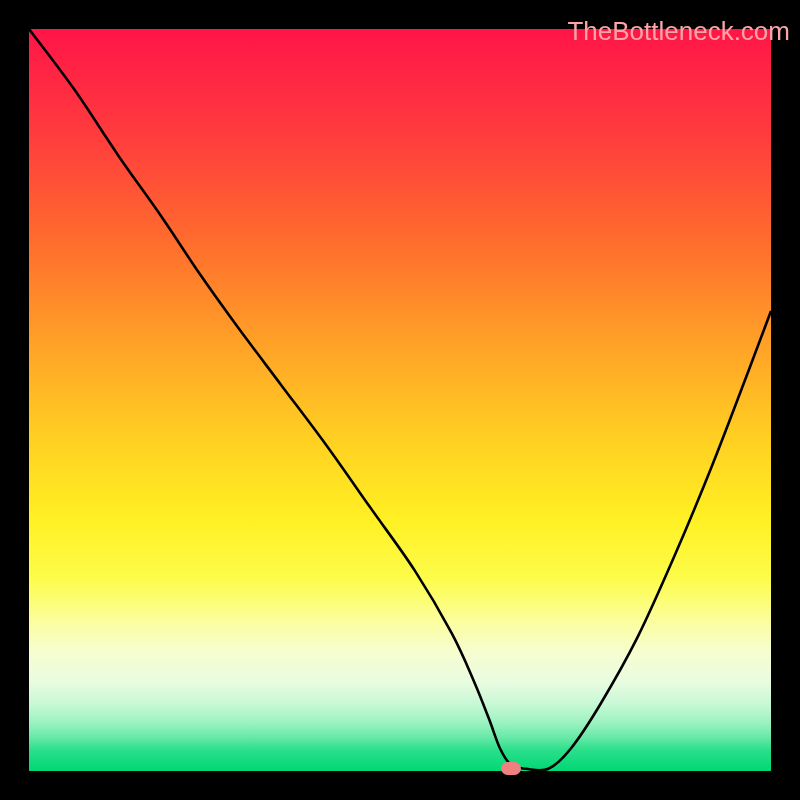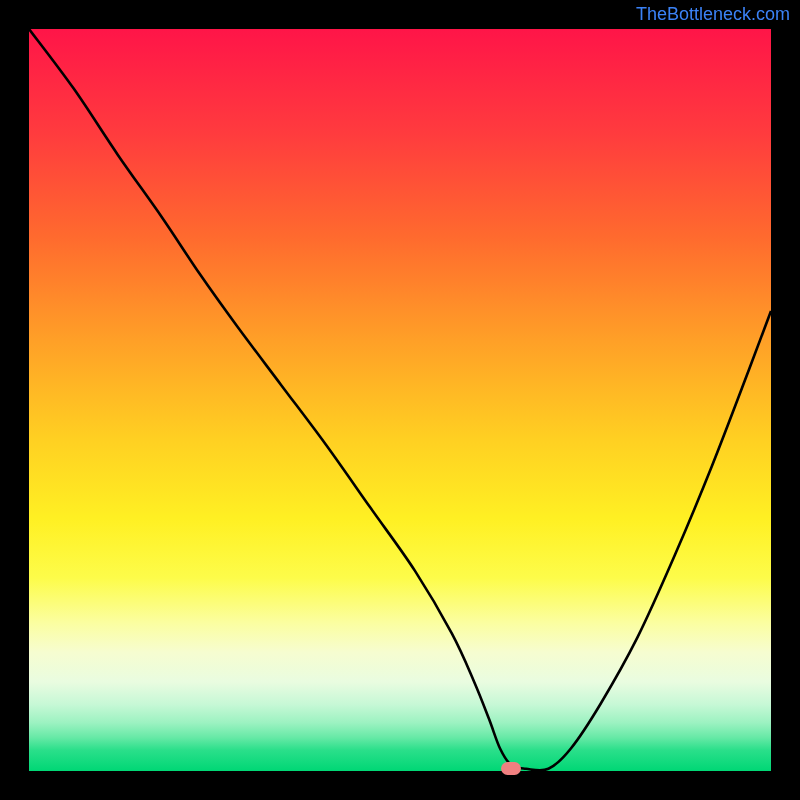--- a/index.html
+++ b/index.html
@@ -12,25 +12,25 @@
     position: relative;
   }
   .container {
     width: 800px;
     height: 800px;
     background: #000000;
     position: relative;
   }
   .watermark {
     position: absolute;
-    top: 4px;
+    top: 16px;
     right: 10px;
     font-family: Arial, sans-serif;
-    font-size: 18px;
-    color: #3b82f6;
+    font-size: 26px;
+    color: #fca5a5;
     font-weight: 500;
     z-index: 10;
   }
   .plot-area {
     position: absolute;
     left: 29px;
     top: 29px;
     width: 742px;
     height: 742px;
   }

